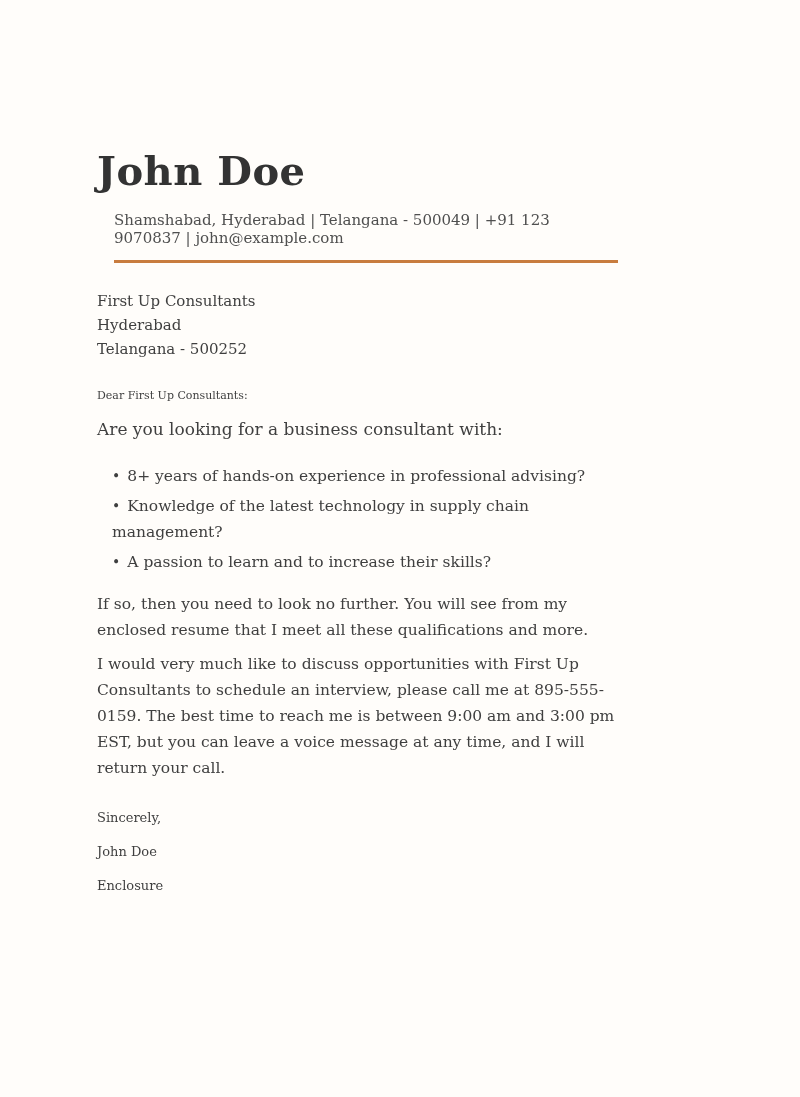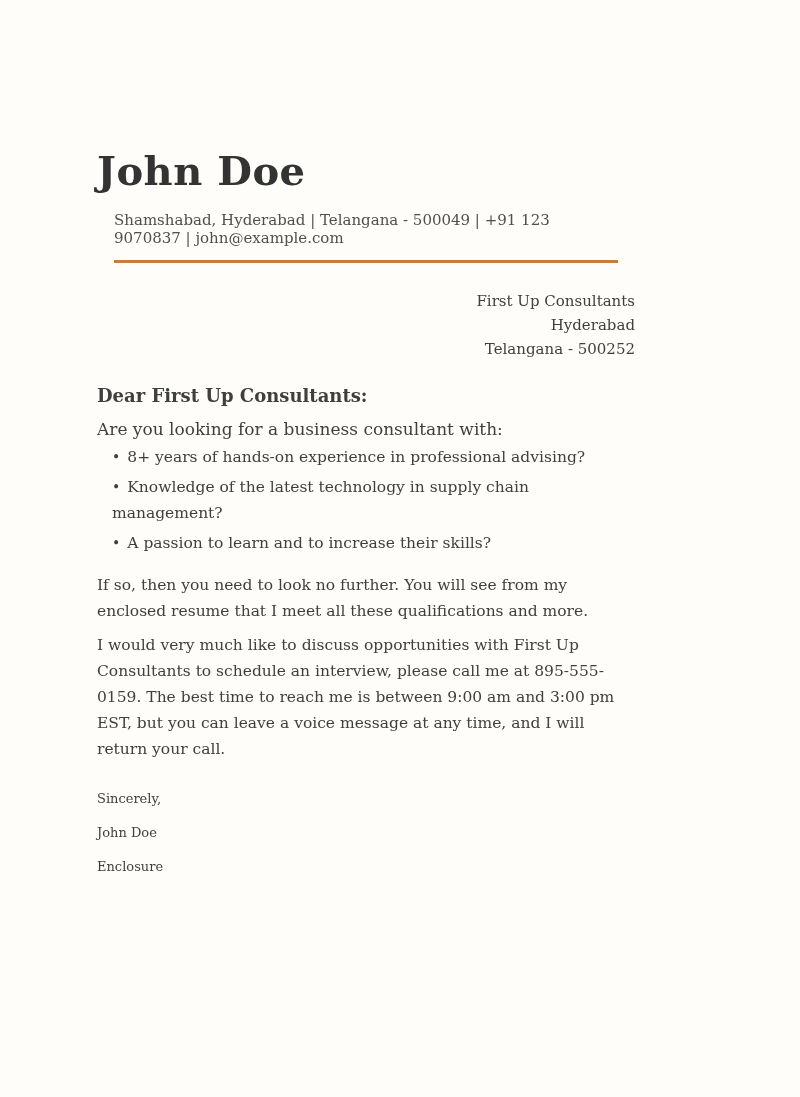--- a/index.html
+++ b/index.html
@@ -33,34 +33,34 @@
     padding-bottom: 13px;
     font-size: 15px;
     color: var(--subtext-color, #4f4f4f);
     border-bottom: 3px solid var(--accent, #c87c3e);
   }
   .recipient {
     margin-top: 26px;
     font-size: 15px;
     line-height: 24px;
   }
-  .recipient p { margin: 0; text-align: right; }
+  .recipient p { margin: 0; }
   .salutation {
     margin: 22px 0 0 0;
-    font-size: 18px;
+    font-size: 11px;
     line-height: 26px;
-    font-weight: bold;
+    font-weight: normal;
   }
   .intro {
     margin: 7px 0 0 0;
     font-size: 17px;
     line-height: 26px;
   }
   .qualifications {
-    margin: 2px 0 0 0;
+    margin: 21px 0 0 0;
     padding: 0 0 0 15px;
     list-style: none;
   }
   .qualifications li {
     font-size: 15.5px;
     line-height: 26px;
     margin-bottom: 4px;
   }
   .qualifications li::before {
     content: "\2022";

